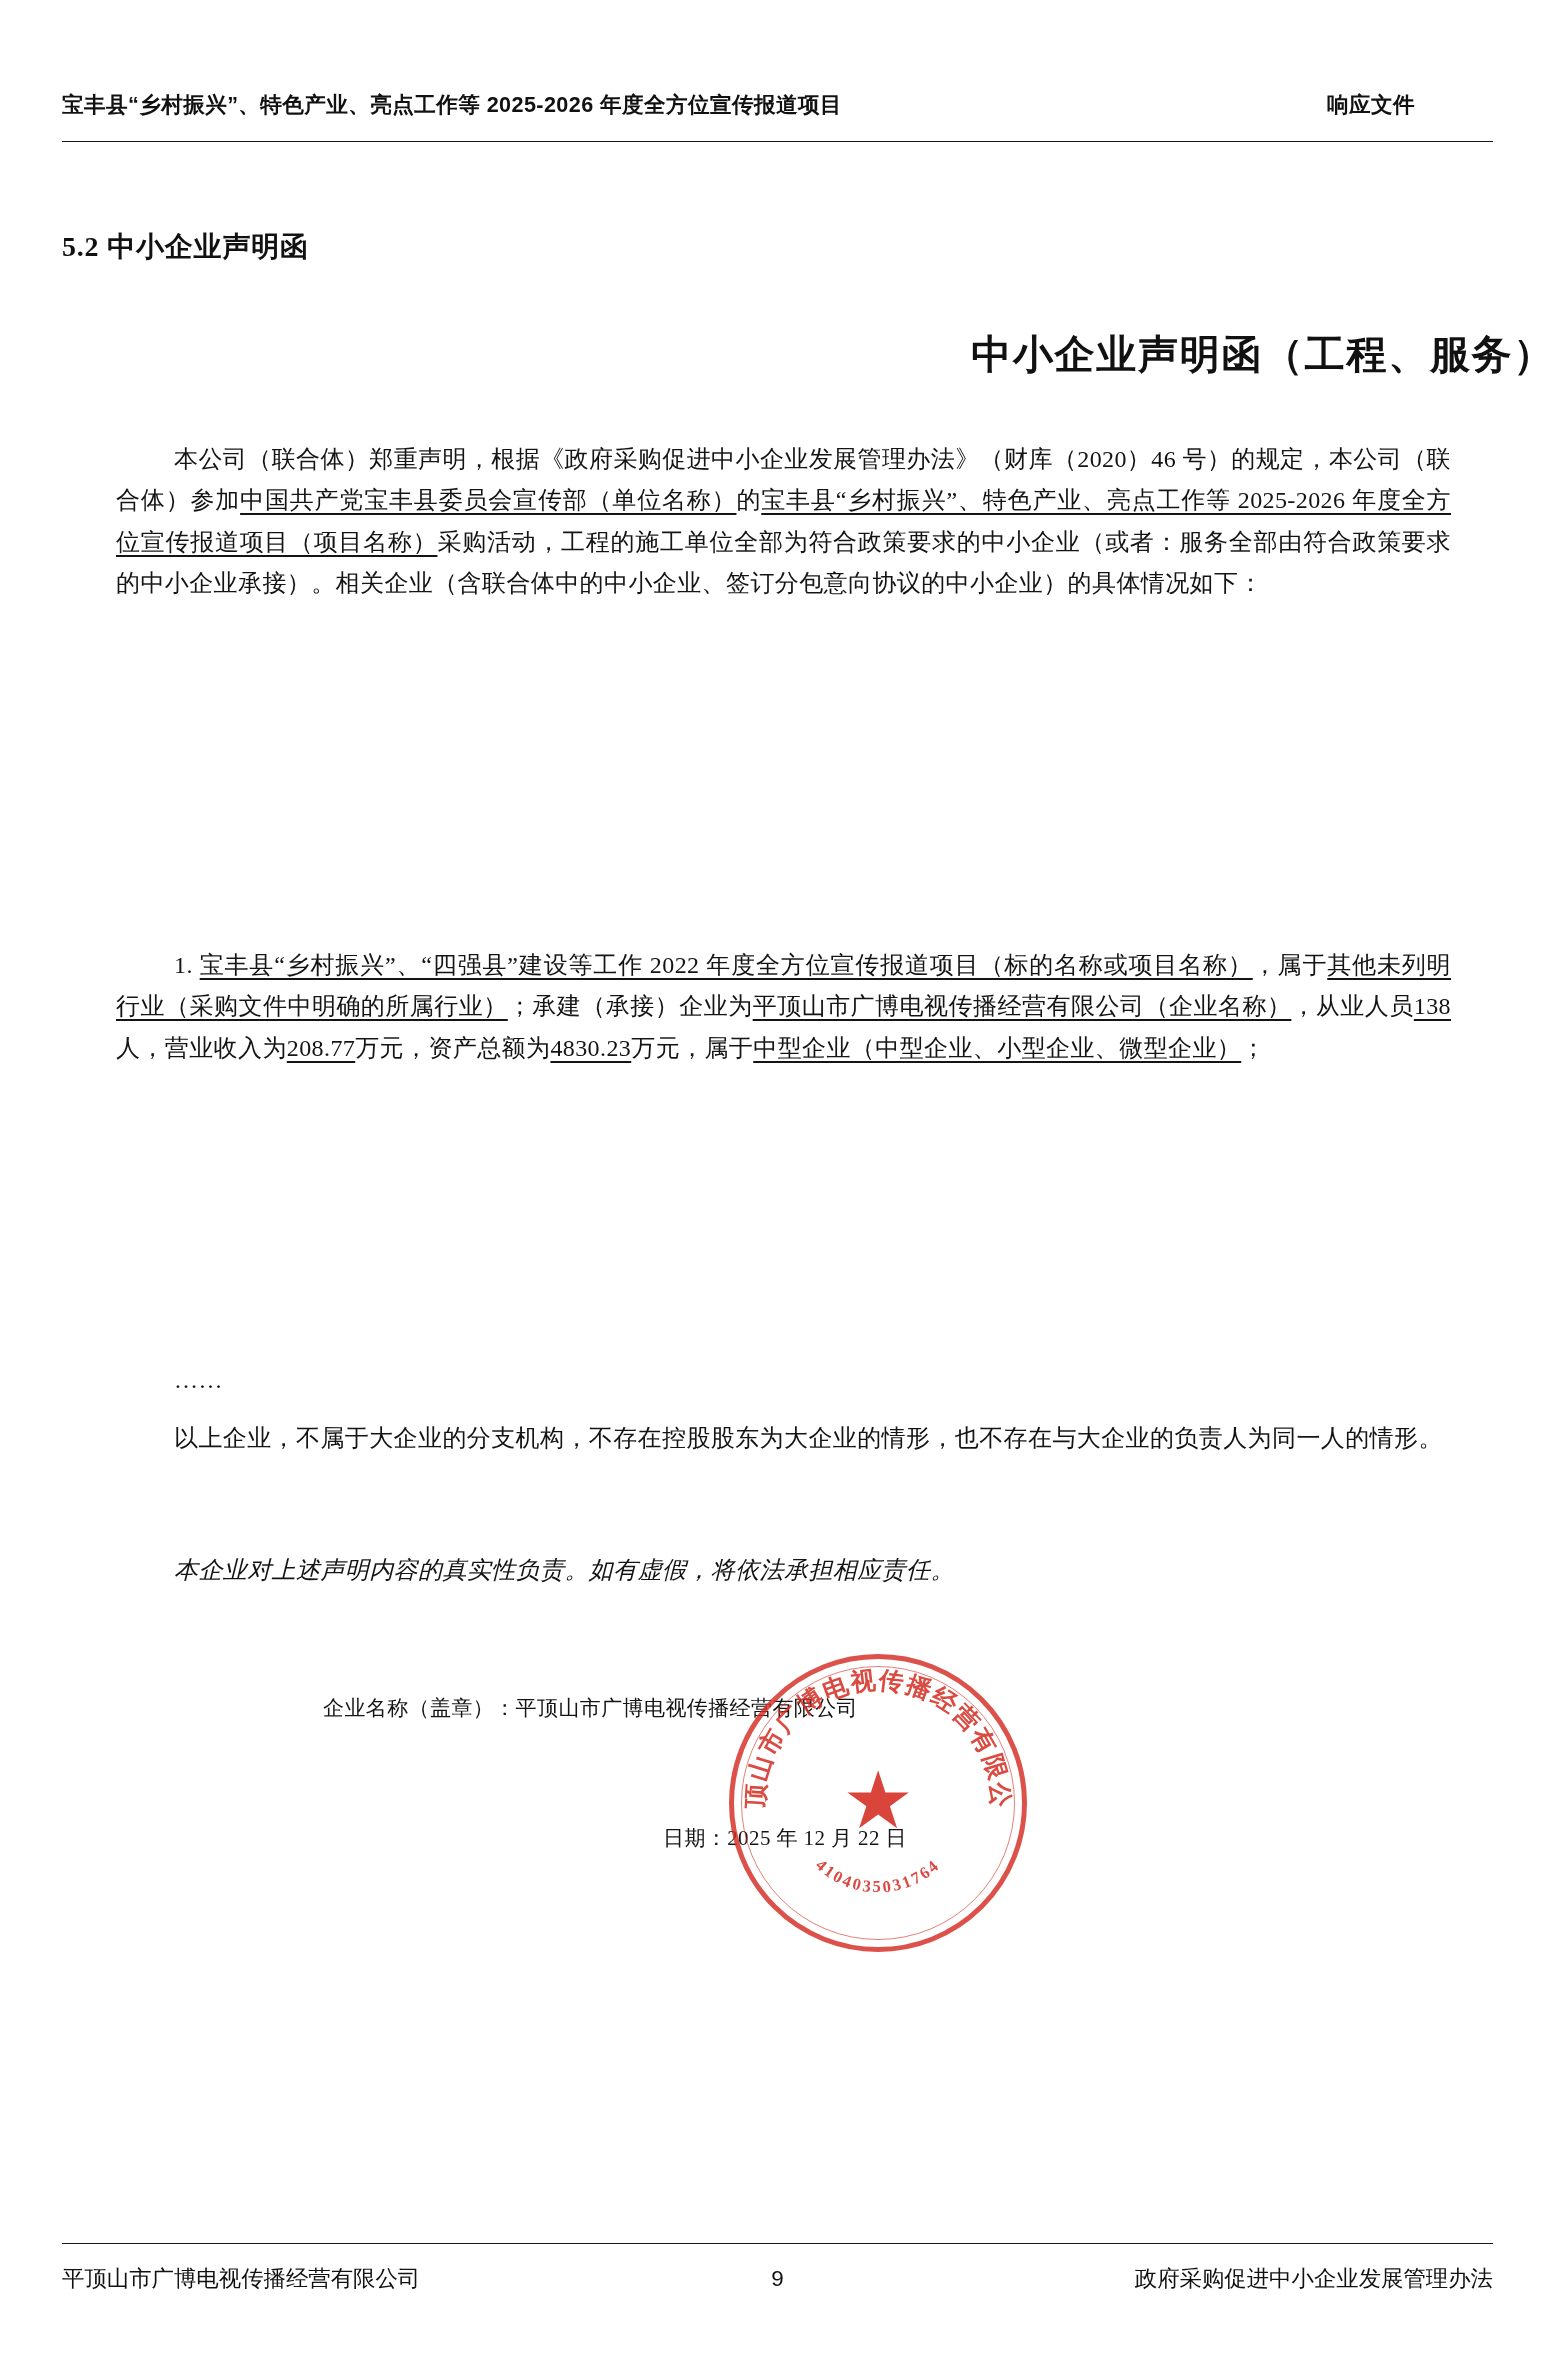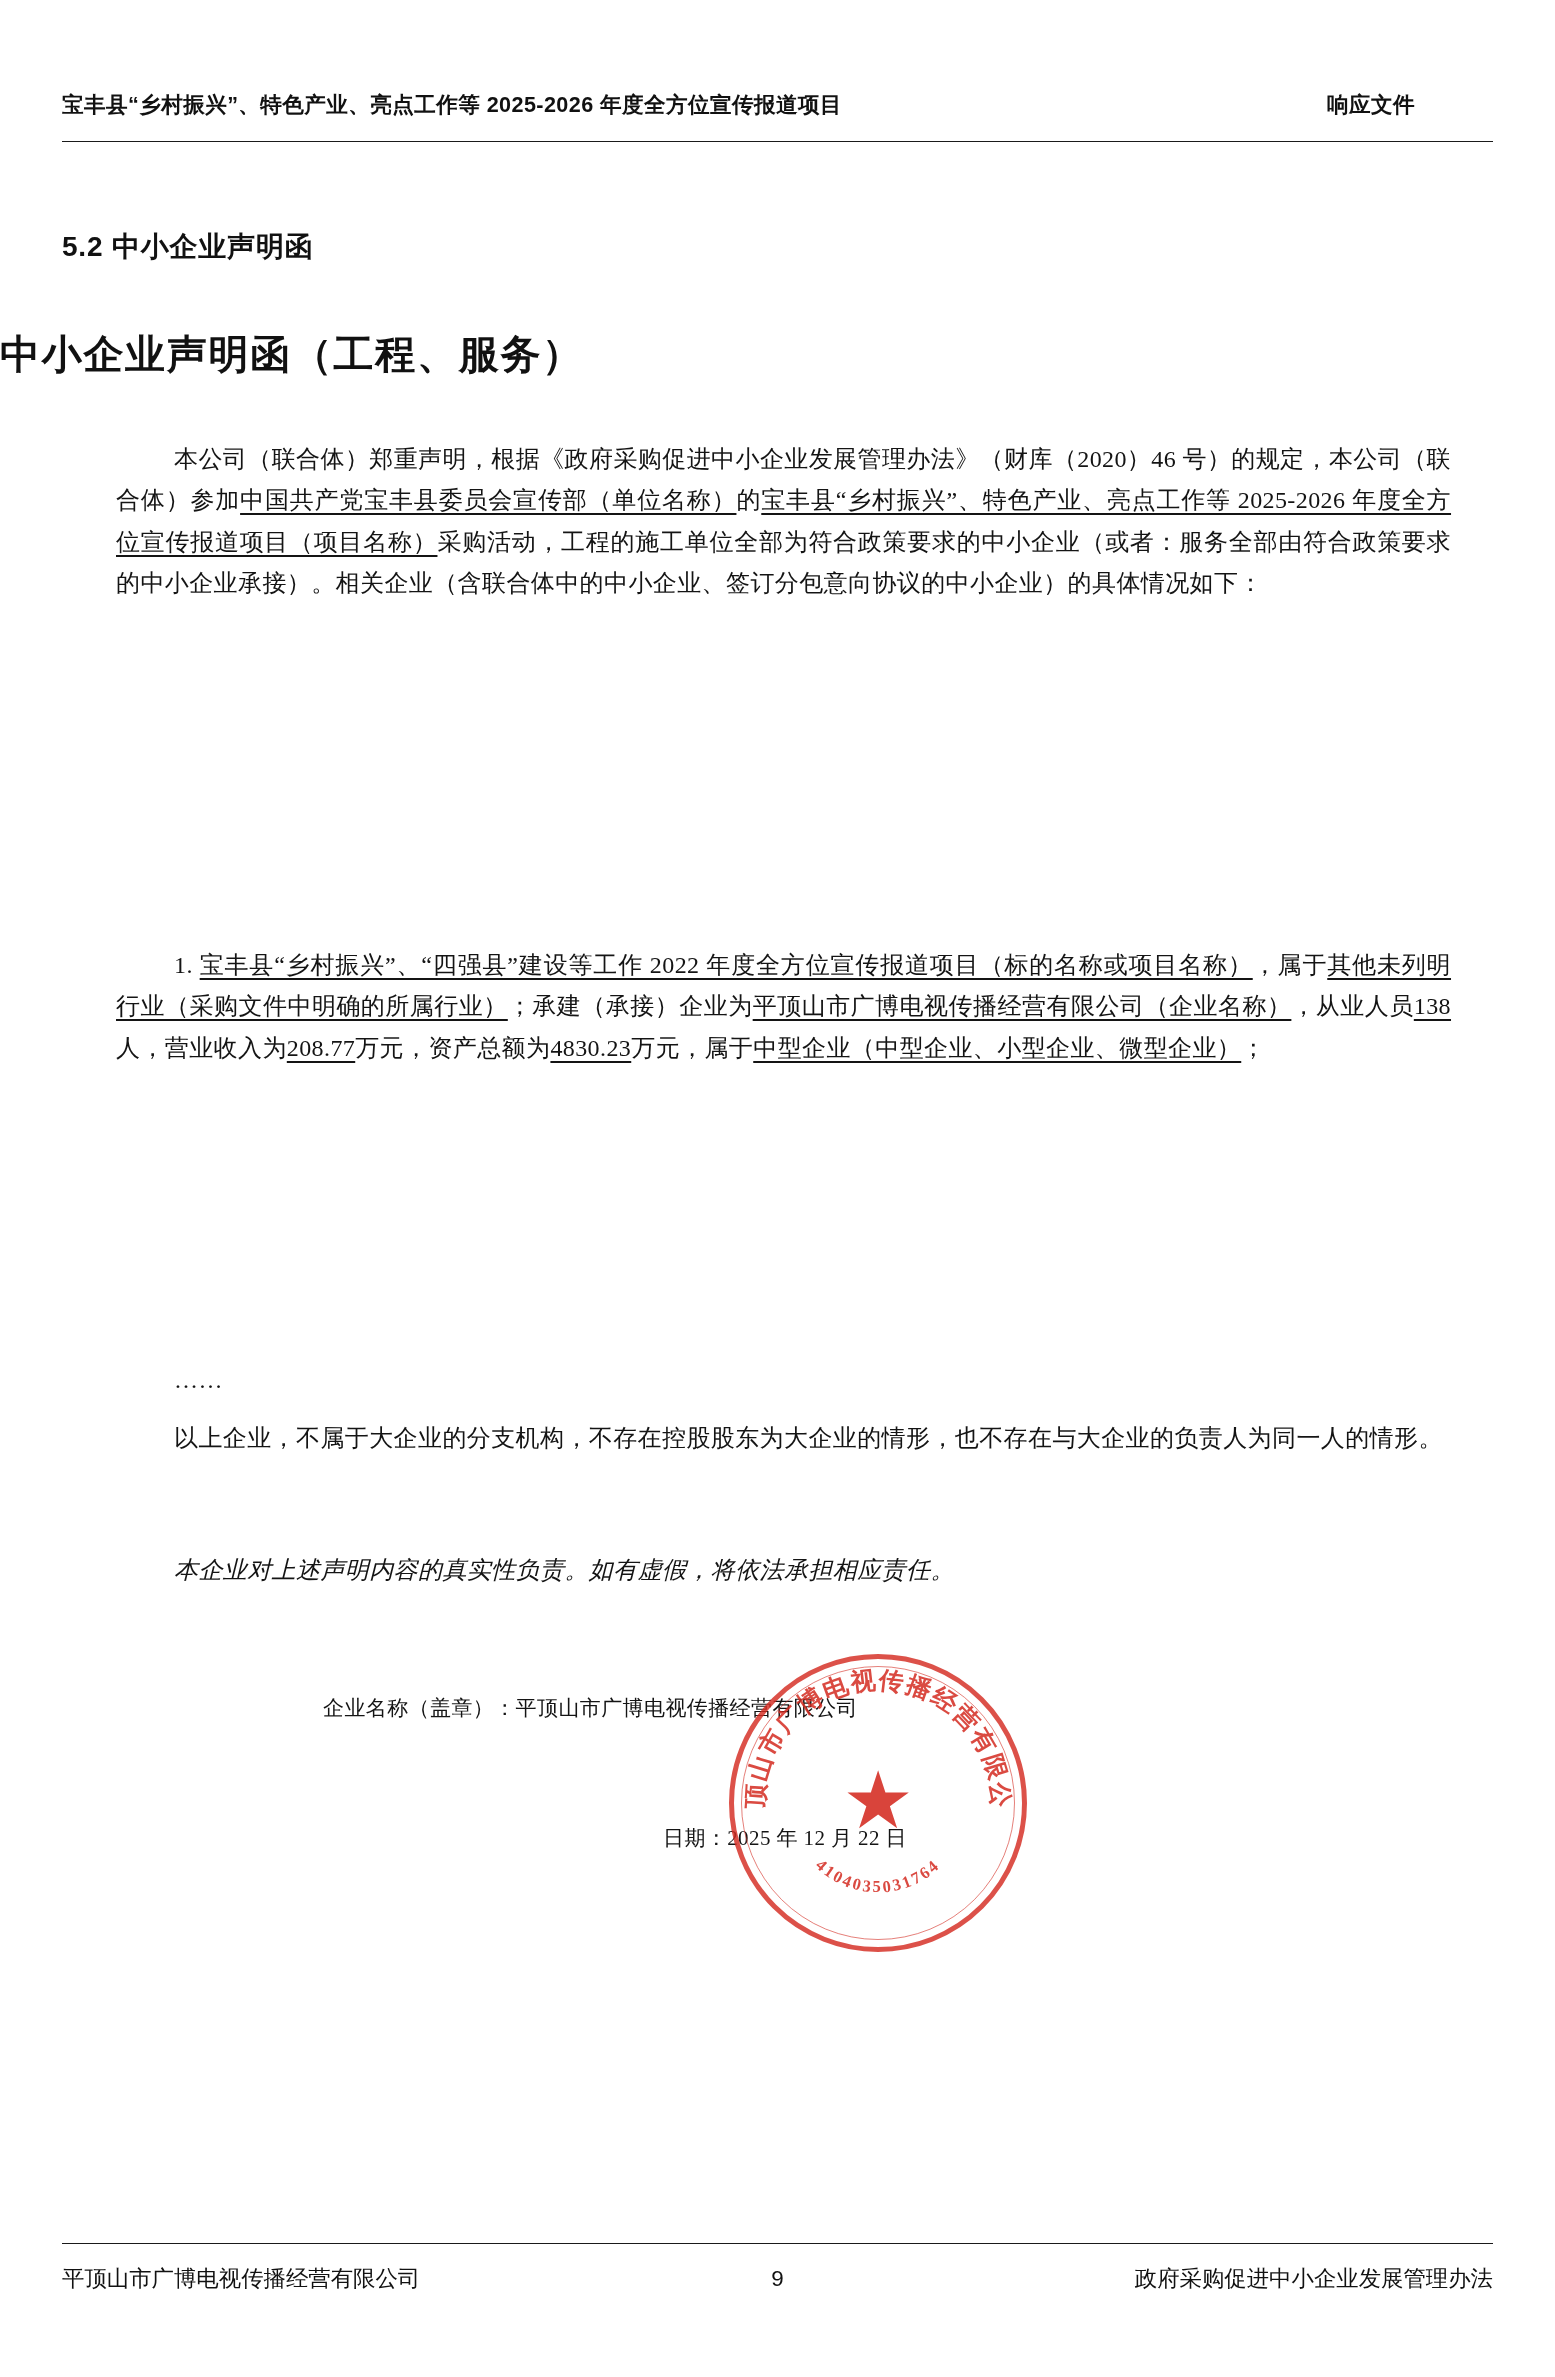--- a/index.html
+++ b/index.html
@@ -41,34 +41,34 @@
     color: #111;
   }
   .header .h-left { white-space: nowrap; }
   .header .h-right { white-space: nowrap; margin-right: 78px; }
 
   
   .section-title {
     position: absolute;
     top: 228px;
     left: 62px;
-    font-family: Liberation Sans, sans-serif;
+    font-family: Liberation Serif, serif;
     font-weight: bold;
     font-size: 28px;
     letter-spacing: 0.8px;
     color: #111;
   }
 
   
   .doc-title {
     position: absolute;
     top: 327px;
     left: 0;
     width: 100%;
-    text-align: left;
+    text-align: right;
     font-family: "Liberation Serif", "DejaVu Serif", serif;
     font-weight: bold;
     font-size: 40px;
     letter-spacing: 1.7px;
     color: #111;
   }
 
   
   .body-block {
     position: absolute;

